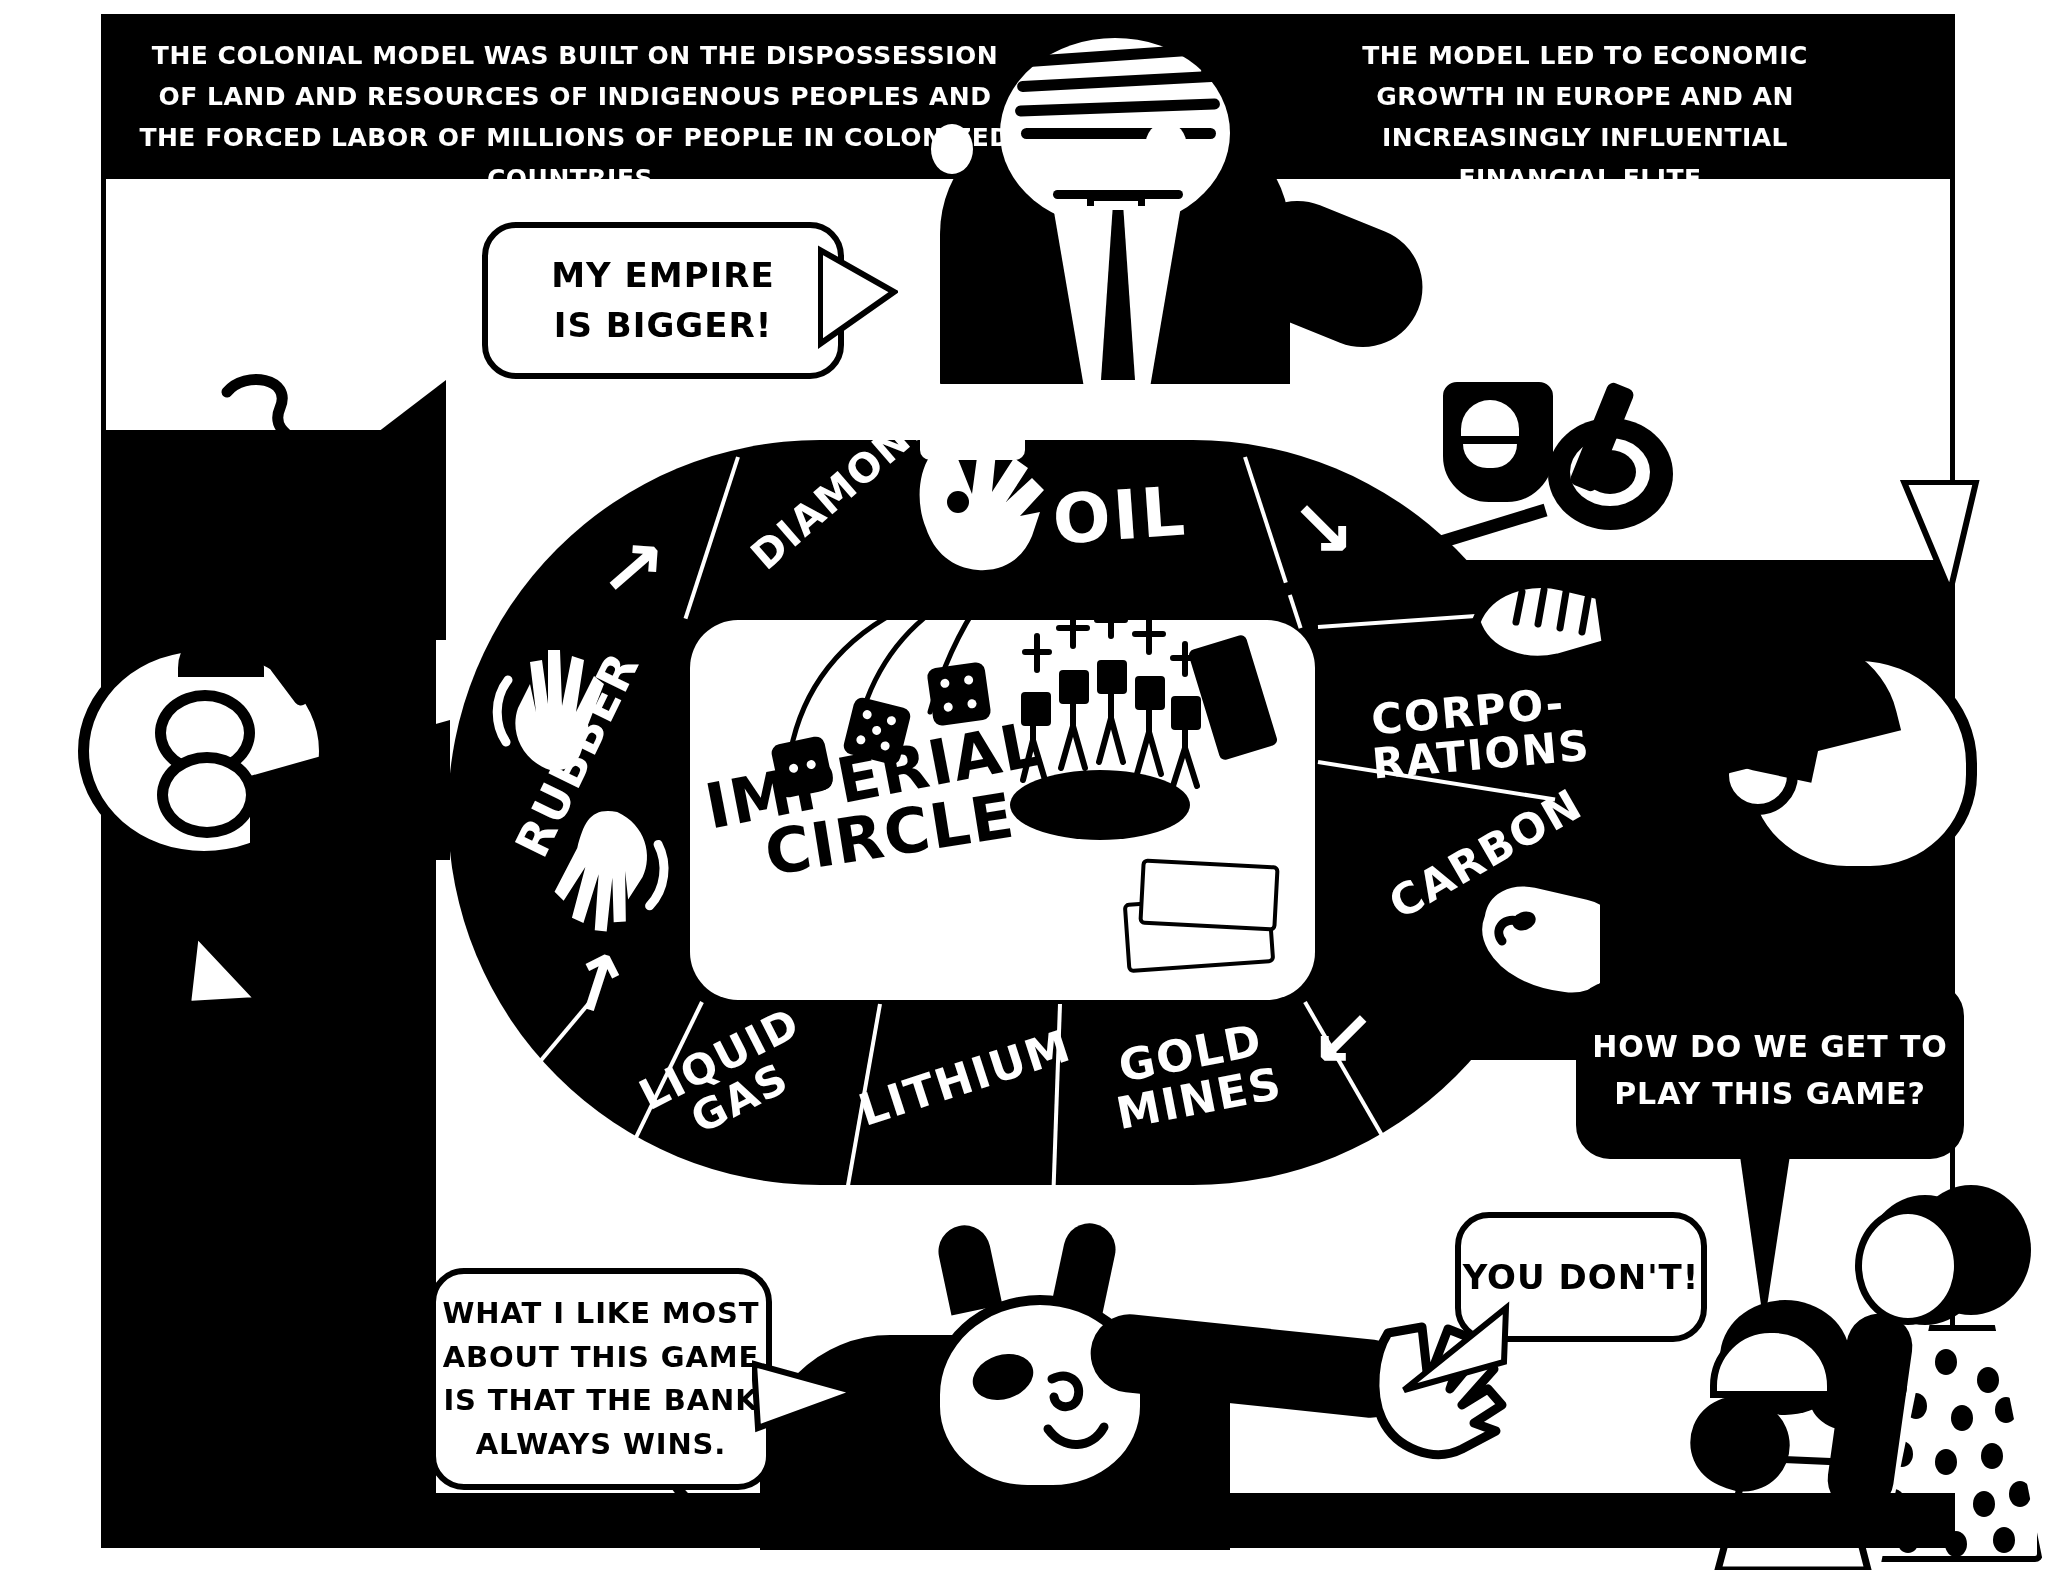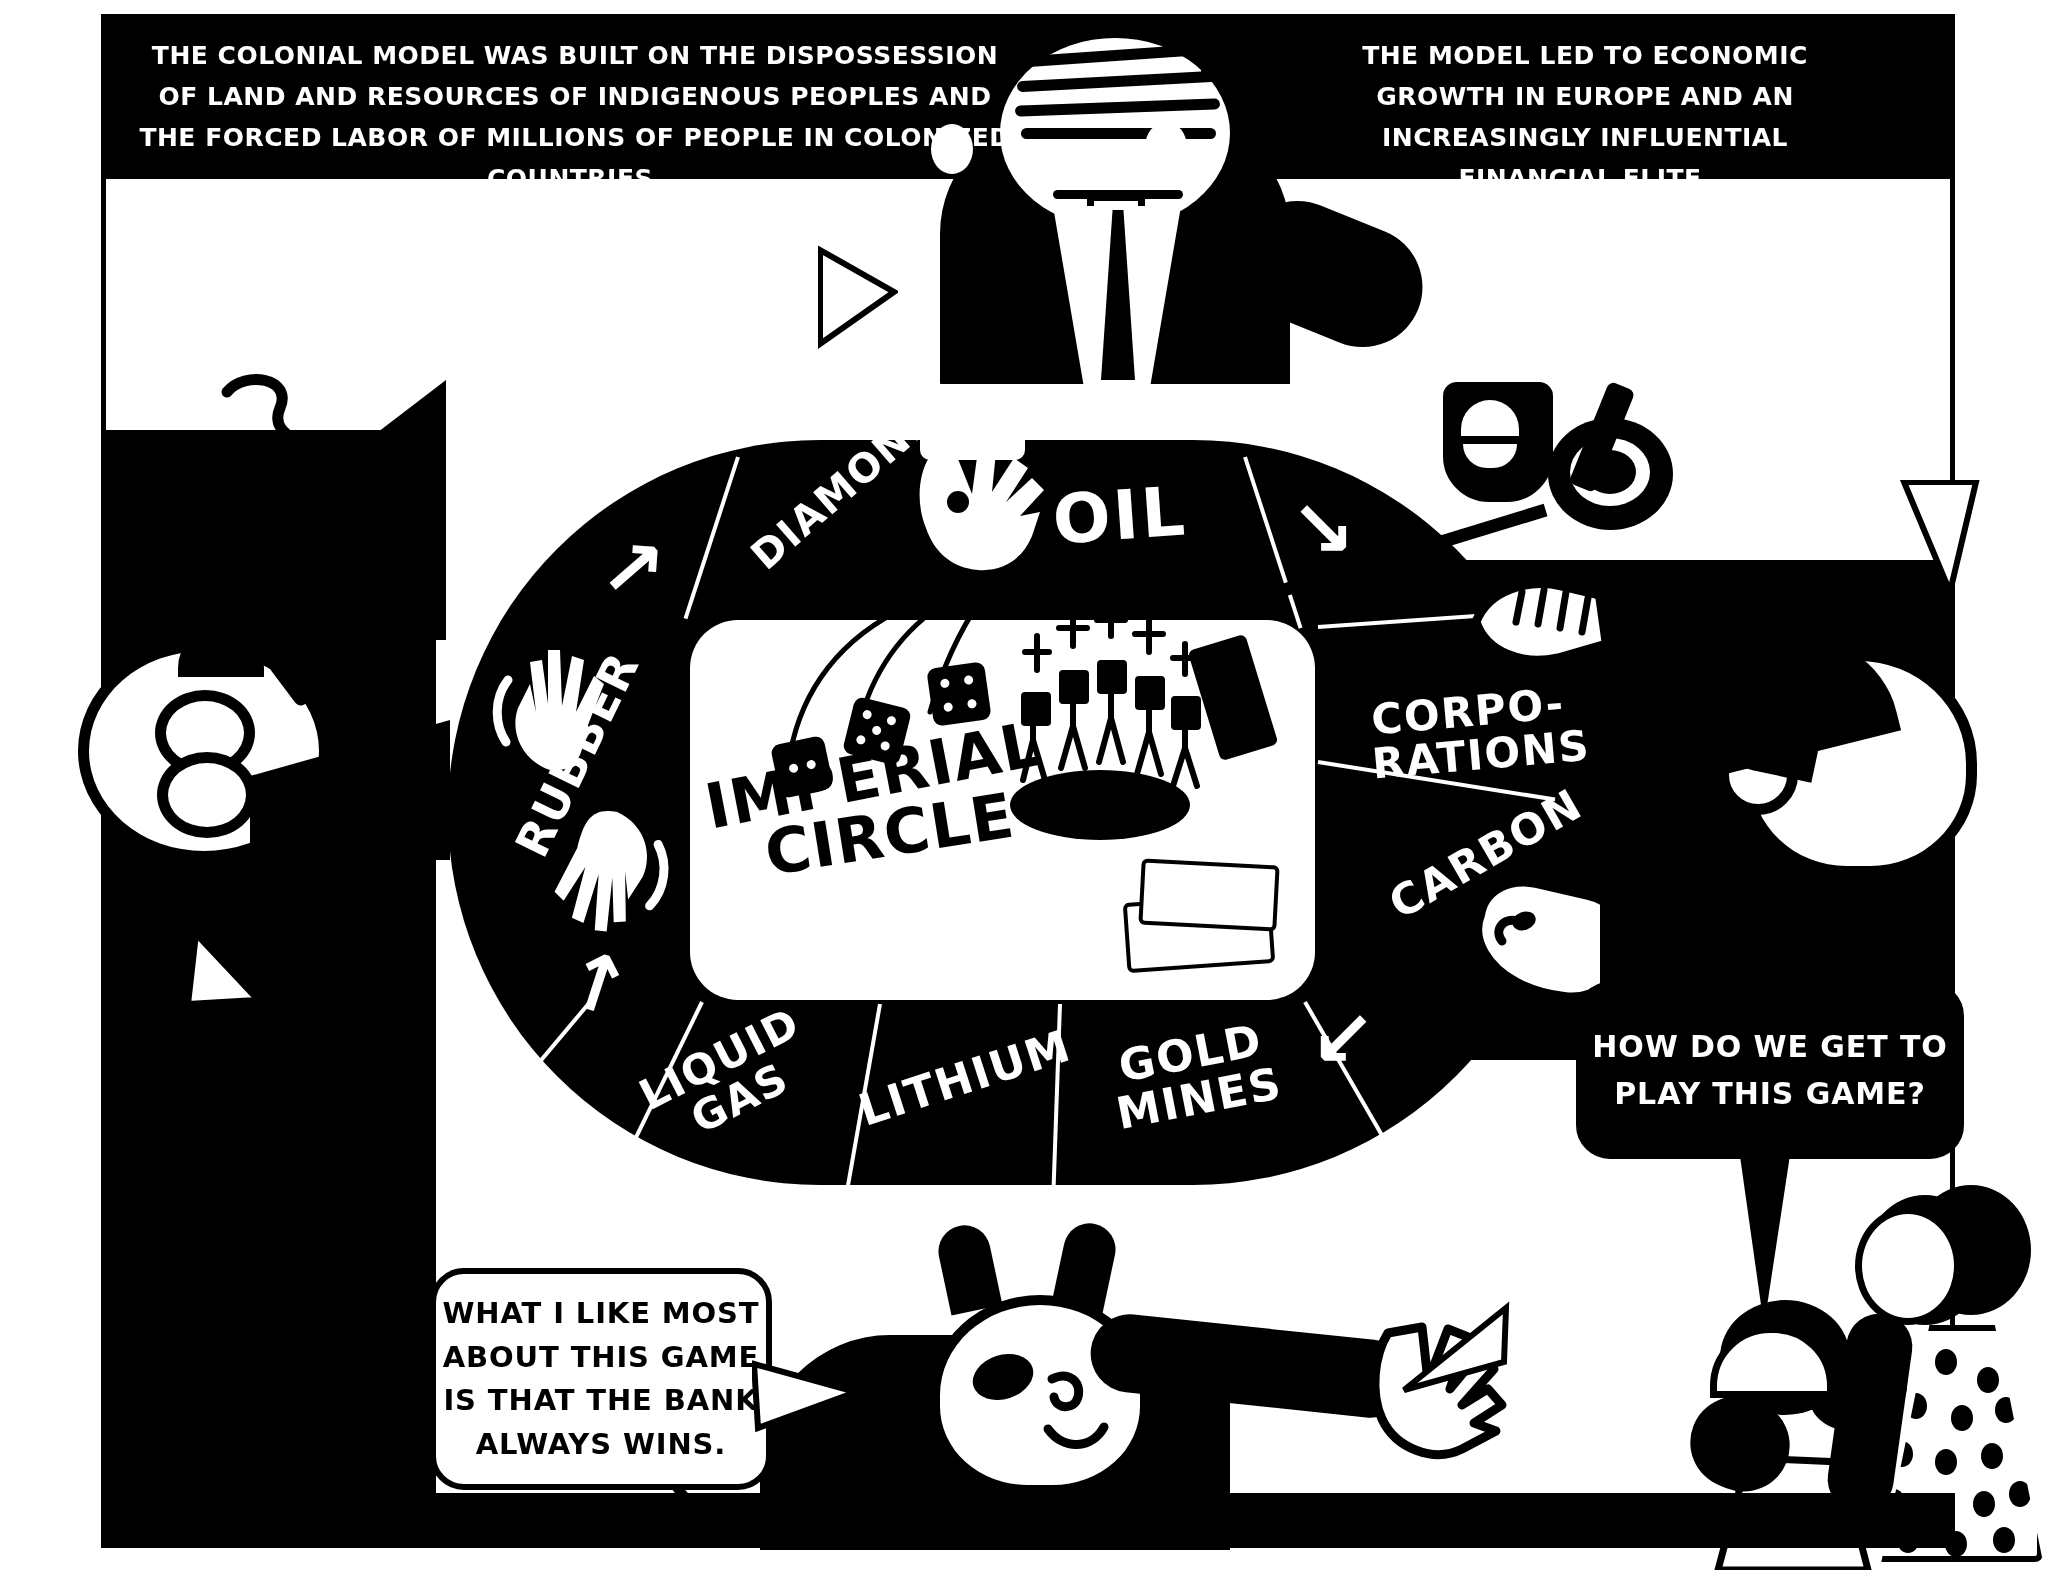--- a/index.html
+++ b/index.html
@@ -381,20 +381,24 @@
       <div class="dot" style="left:6px;top:158px"></div>
         <div class="dot" style="left:50px;top:166px"></div>
       <div class="dot" style="left:96px;top:160px"></div>
         <div class="dot" style="left:132px;top:150px"></div>
       <div class="dot" style="left:20px;top:196px"></div>
         <div class="dot" style="left:68px;top:200px"></div>
       <div class="dot" style="left:116px;top:196px"></div>
     </div>
   </div>
 
+  <div class="bub" style="left:482px;top:222px;width:350px;height:145px;font-size:34px;line-height:1.45;">
+    <span>MY EMPIRE
+IS BIGGER!</span>
+  </div>
   <svg style="position:absolute;left:818px;top:240px;width:80px;height:120px;" viewBox="0 0 80 120">
     <path d="M2 10 L76 52 L2 104 Z" fill="#fff" stroke="#000" stroke-width="6"></path>
   </svg>
 
   <svg style="position:absolute;left:1890px;top:480px;width:110px;height:120px;" viewBox="0 0 110 120">
     <path d="M14 2 L86 2 L60 112 Z" fill="#fff" stroke="#000" stroke-width="6"></path>
   </svg>
 
   <svg style="position:absolute;left:178px;top:930px;width:90px;height:80px;" viewBox="0 0 90 80">
     <path d="M10 74 L18 4 L80 70 Z" fill="#fff" stroke="#000" stroke-width="6"></path>
@@ -411,19 +415,22 @@
   </svg>
 
   <div class="bub dark" style="left:1576px;top:982px;width:376px;height:165px;font-size:30px;line-height:1.55;">
     <span>HOW DO WE GET TO
 PLAY THIS GAME?</span>
   </div>
   <svg style="position:absolute;left:1730px;top:1140px;width:90px;height:190px;" viewBox="0 0 90 190">
     <path d="M8 2 L62 2 L34 186 Z" fill="#000"></path>
   </svg>
 
+  <div class="bub" style="left:1455px;top:1212px;width:240px;height:118px;font-size:34px;">
+    <span>YOU DON'T!</span>
+  </div>
   <svg style="position:absolute;left:1400px;top:1300px;width:110px;height:100px;" viewBox="0 0 110 100">
     <path d="M106 8 L104 62 L4 90 Z" fill="#fff" stroke="#000" stroke-width="6"></path>
   </svg>
 
   <div class="bottom-banner"></div>
 
 </div>
 
 </body></html>

